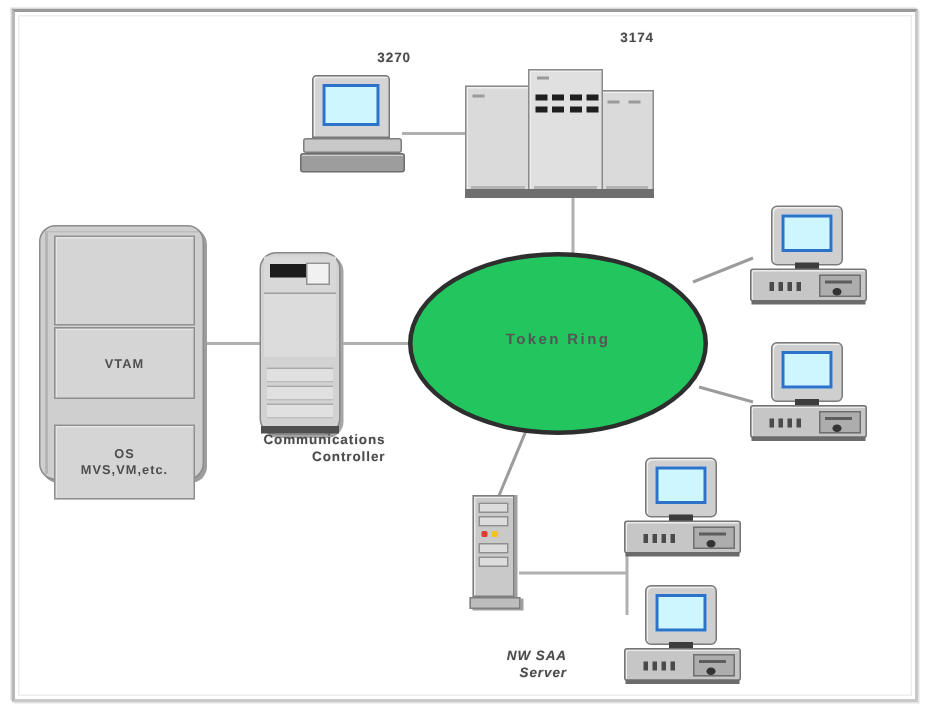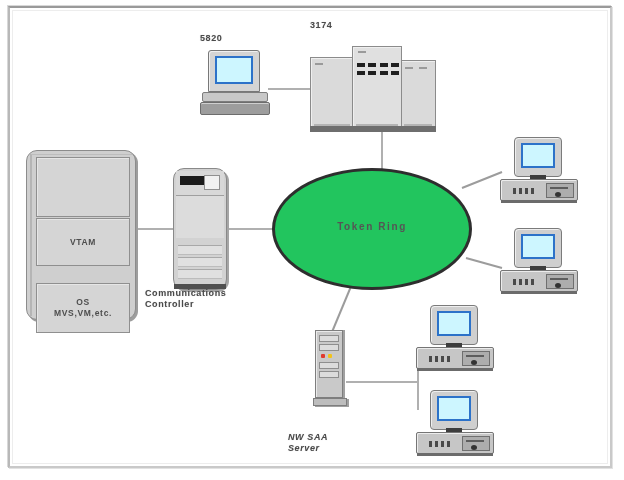--- a/index.html
+++ b/index.html
@@ -36,21 +36,21 @@
     position: absolute;
     left: 2px; top: 2px; right: 2px; bottom: 2px;
     border: 1px solid #ededed;
     pointer-events: none;
   }
 
   .node { position: absolute; border-radius: 11px; }
 
   .caption {
     position: absolute;
-    text-align: left;
+    text-align: right;
     font-size: 9px;
     font-weight: bold;
     letter-spacing: 0.6px;
     color: #4a4a4a;
     line-height: 11px;
     white-space: pre-line;
     text-shadow: 0 0 1px rgba(120,120,120,0.35);
   }
 
   
@@ -372,21 +372,21 @@
 
   <div class="wire h" style="left:346px; top:381px; width:72px;"></div>
   <div class="wire v" style="left:417px; top:366px; height:44px;"></div>
 
   <svg class="diag" style="left:0; top:0; width:624px; height:480px;">
     <line x1="462" y1="188" x2="502" y2="172"></line>
     <line x1="466" y1="258" x2="502" y2="268"></line>
     <line x1="352" y1="284" x2="332" y2="332"></line>
   </svg>
 
-  <div class="caption" style="left:200px; top:33px; width:74px;">5820</div>
+  <div class="caption" style="left:200px; top:33px; width:74px;">3270</div>
   <div id="term-3270" class="node">
     <div class="t-monitor">
       <div class="t-screen"></div>
     </div>
     <div class="t-base"></div>
     <div class="t-keys"></div>
   </div>
 
   <div class="caption" style="left:310px; top:20px; width:126px;">3174</div>
   <div id="cab-3174" class="node">

